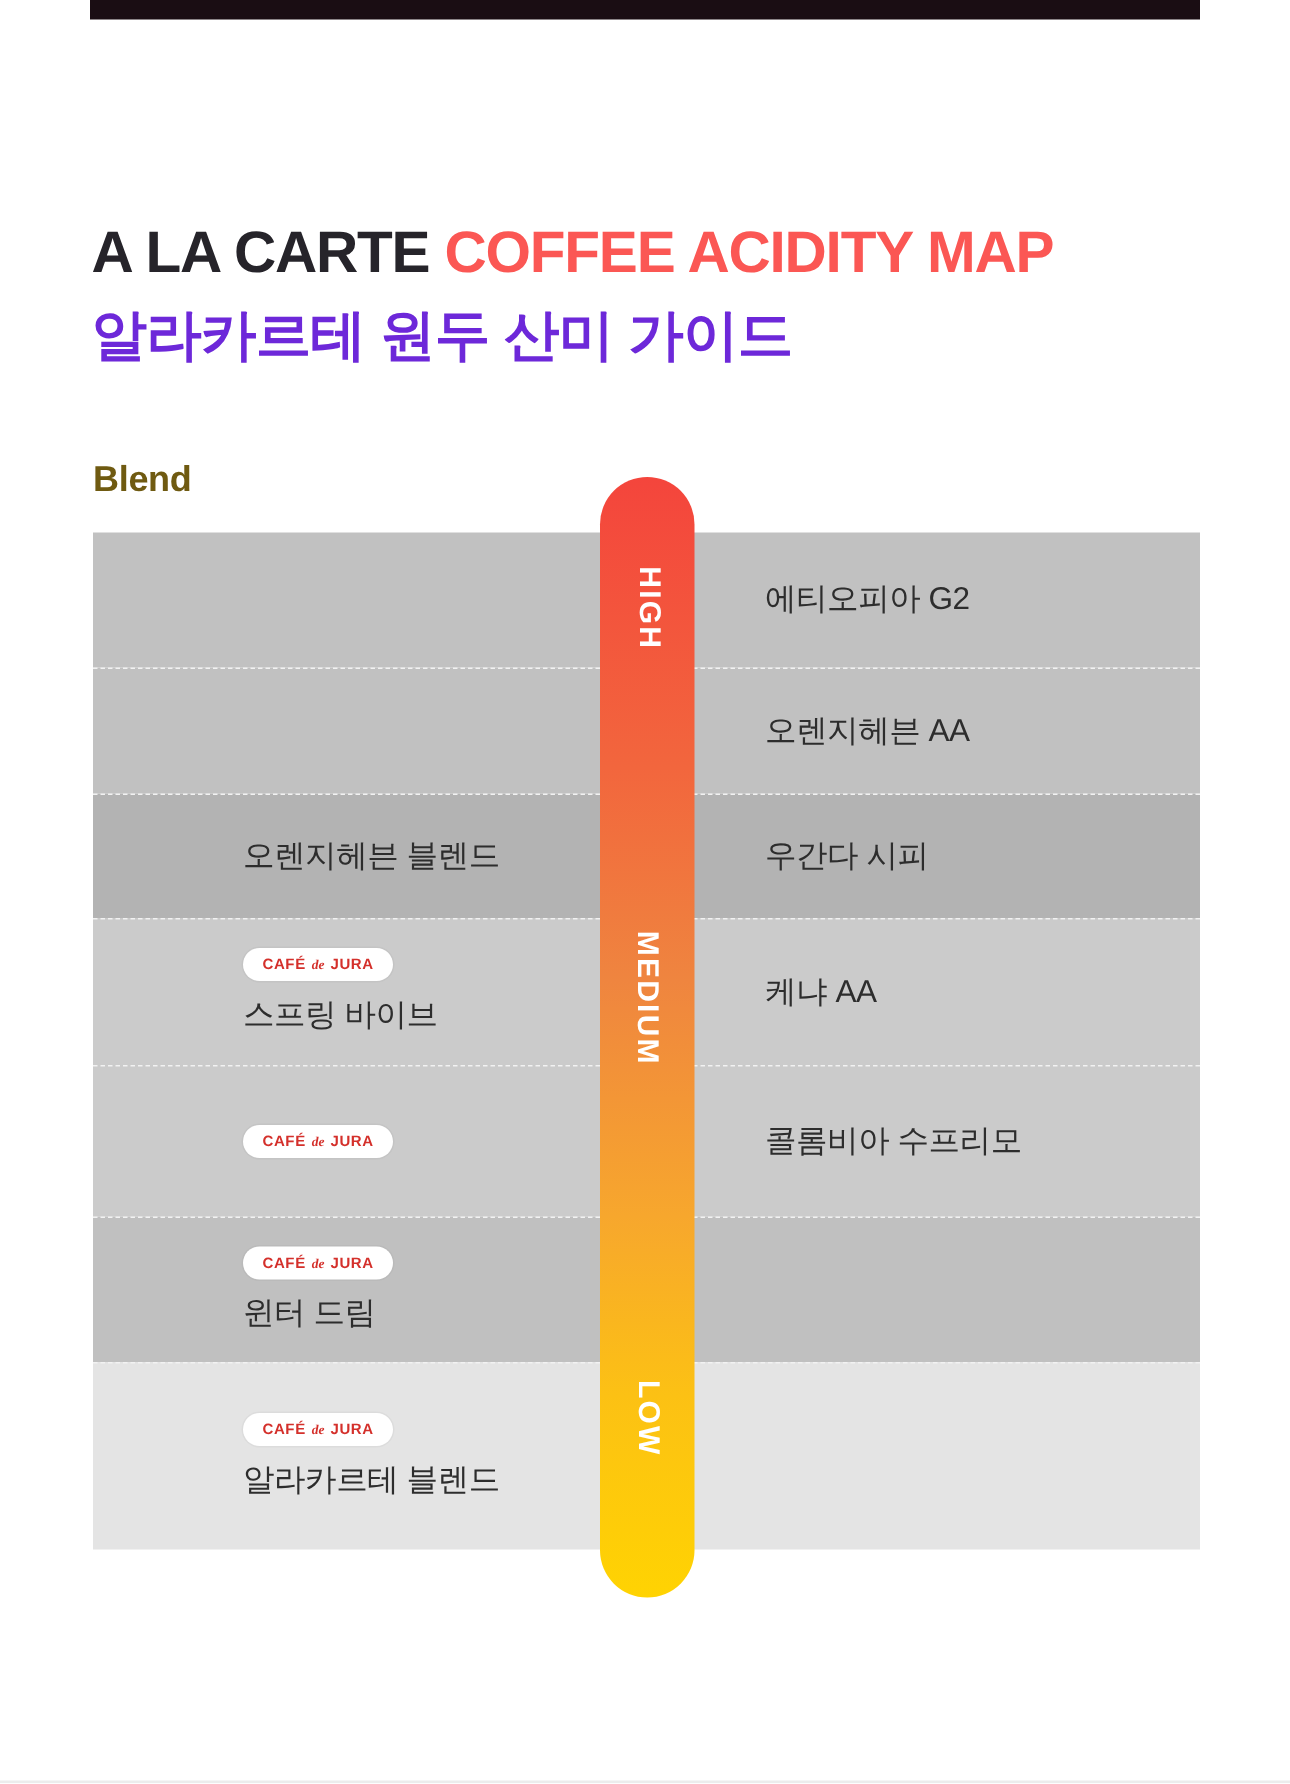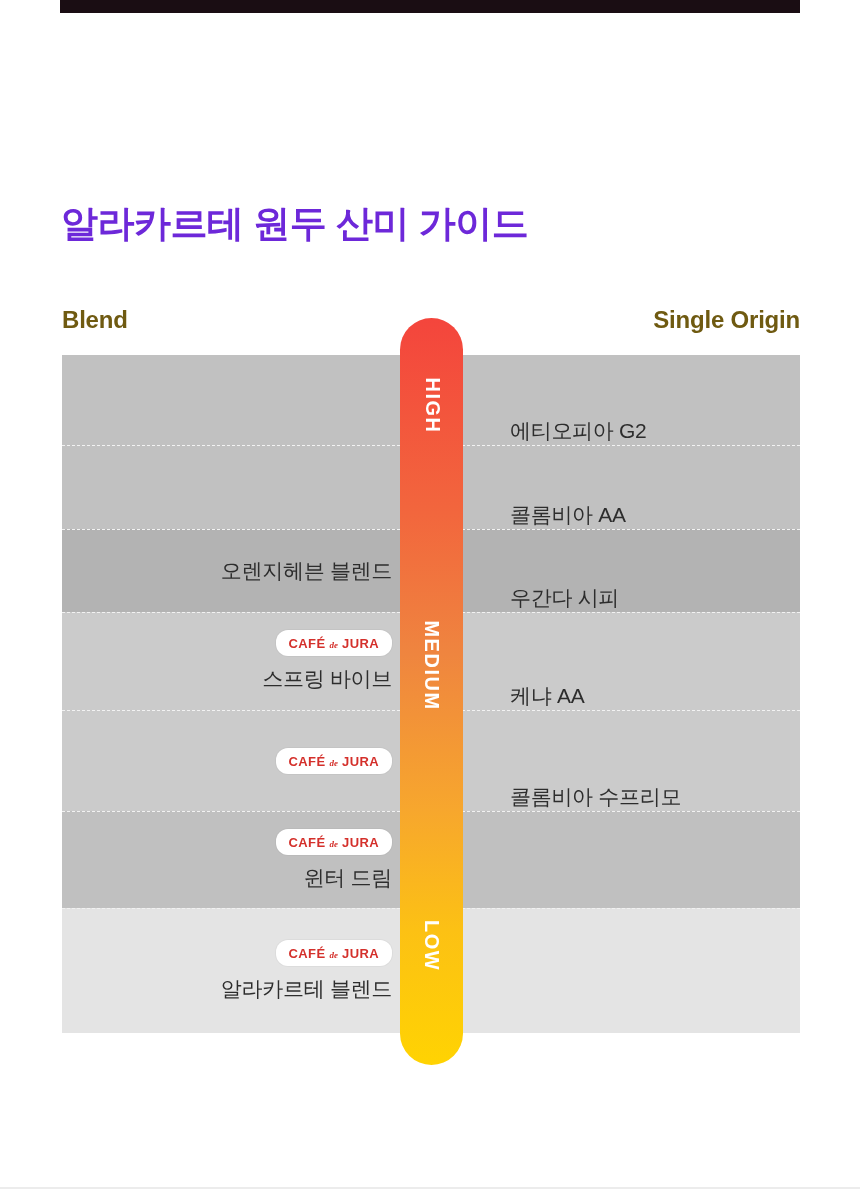--- a/index.html
+++ b/index.html
@@ -27,29 +27,29 @@
   .row + .row{border-top:1px dashed #f2f2f2;}
   .row-1,.row-2{background:#c1c1c1;}
   .row-3{background:#b3b3b3;}
   .row-4,.row-5{background:#cbcbcb;}
   .row-6{background:#c0c0c0;}
   .row-7{background:#e4e4e4;}
   .row-1{height:90px;} .row-2{height:83px;} .row-3{height:82px;}
   .row-4{height:97px;} .row-5{height:100px;} .row-6{height:96px;} .row-7{height:124px;}
 
   .cell-left{position:absolute;left:100px;top:0;bottom:0;width:230px;
-             display:flex;flex-direction:column;justify-content:center;align-items:flex-end;gap:9px;}
+             display:flex;flex-direction:column;justify-content:center;align-items:flex-start;gap:9px;}
   .cell-right{position:absolute;left:448px;top:0;bottom:0;width:290px;
-              display:flex;flex-direction:column;justify-content:flex-end;align-items:flex-start;gap:7px;}
+              display:flex;flex-direction:column;justify-content:center;align-items:flex-start;gap:7px;}
   .bean-label{font-size:21px;font-weight:500;color:#2d2d2d;letter-spacing:-0.3px;line-height:28px;}
 
   
   .badge{display:inline-flex;align-items:baseline;gap:4px;background:#ffffff;
          border-radius:12px;padding:6px 13px 5px 13px;box-shadow:0 0 0 1px rgba(0,0,0,0.03);}
-  .badge .b1,.badge .b3{font-size:13px;font-weight:800;color:#d4302b;letter-spacing:0.4px;}
+  .badge .b1,.badge .b3{font-size:10px;font-weight:800;color:#d4302b;letter-spacing:0.4px;}
   .badge .b2{font-size:9px;font-weight:600;font-style:italic;color:#d4302b;
              font-family:"Liberation Serif", serif;}
 
   
   .decaf-label{font-size:14px;font-weight:600;letter-spacing:2px;color:#8b8b8b;}
   .decaf-pill{display:inline-block;background:#1f1f1f;color:#ffffff;border-radius:17px;
               padding:6px 17px 8px 17px;font-size:19px;font-weight:600;letter-spacing:-0.3px;}
 
   
   .acidity-bar{position:absolute;left:400px;top:318px;width:63px;height:747px;border-radius:32px;
@@ -63,38 +63,40 @@
   
   .bottom-line{position:absolute;left:0;right:0;bottom:0;height:2px;background:#ececec;}
 </style>
 </head>
 <body>
 
 <div class="canvas">
 
   <div class="topbar"></div>
 
+  <div class="title">
+    <span>A LA CARTE </span><span class="accent">COFFEE ACIDITY MAP</span>
+  </div>
   <div class="subtitle">알라카르테 원두 산미 가이드</div>
 
   <div class="col-headers">
     <div class="col-head">Blend</div>
-    <div class="col-head">Single Origin</div>
   </div>
 
   <div class="rows">
 
     <div class="row row-1">
       <div class="cell-right">
         <div class="bean-label">에티오피아 G2</div>
       </div>
     </div>
 
     <div class="row row-2">
       <div class="cell-right">
-        <div class="bean-label">콜롬비아 AA</div>
+        <div class="bean-label">오렌지헤븐 AA</div>
       </div>
     </div>
 
     <div class="row row-3">
       <div class="cell-left">
         <div class="bean-label">오렌지헤븐 블렌드</div>
       </div>
       <div class="cell-right">
         <div class="bean-label">우간다 시피</div>
       </div>

